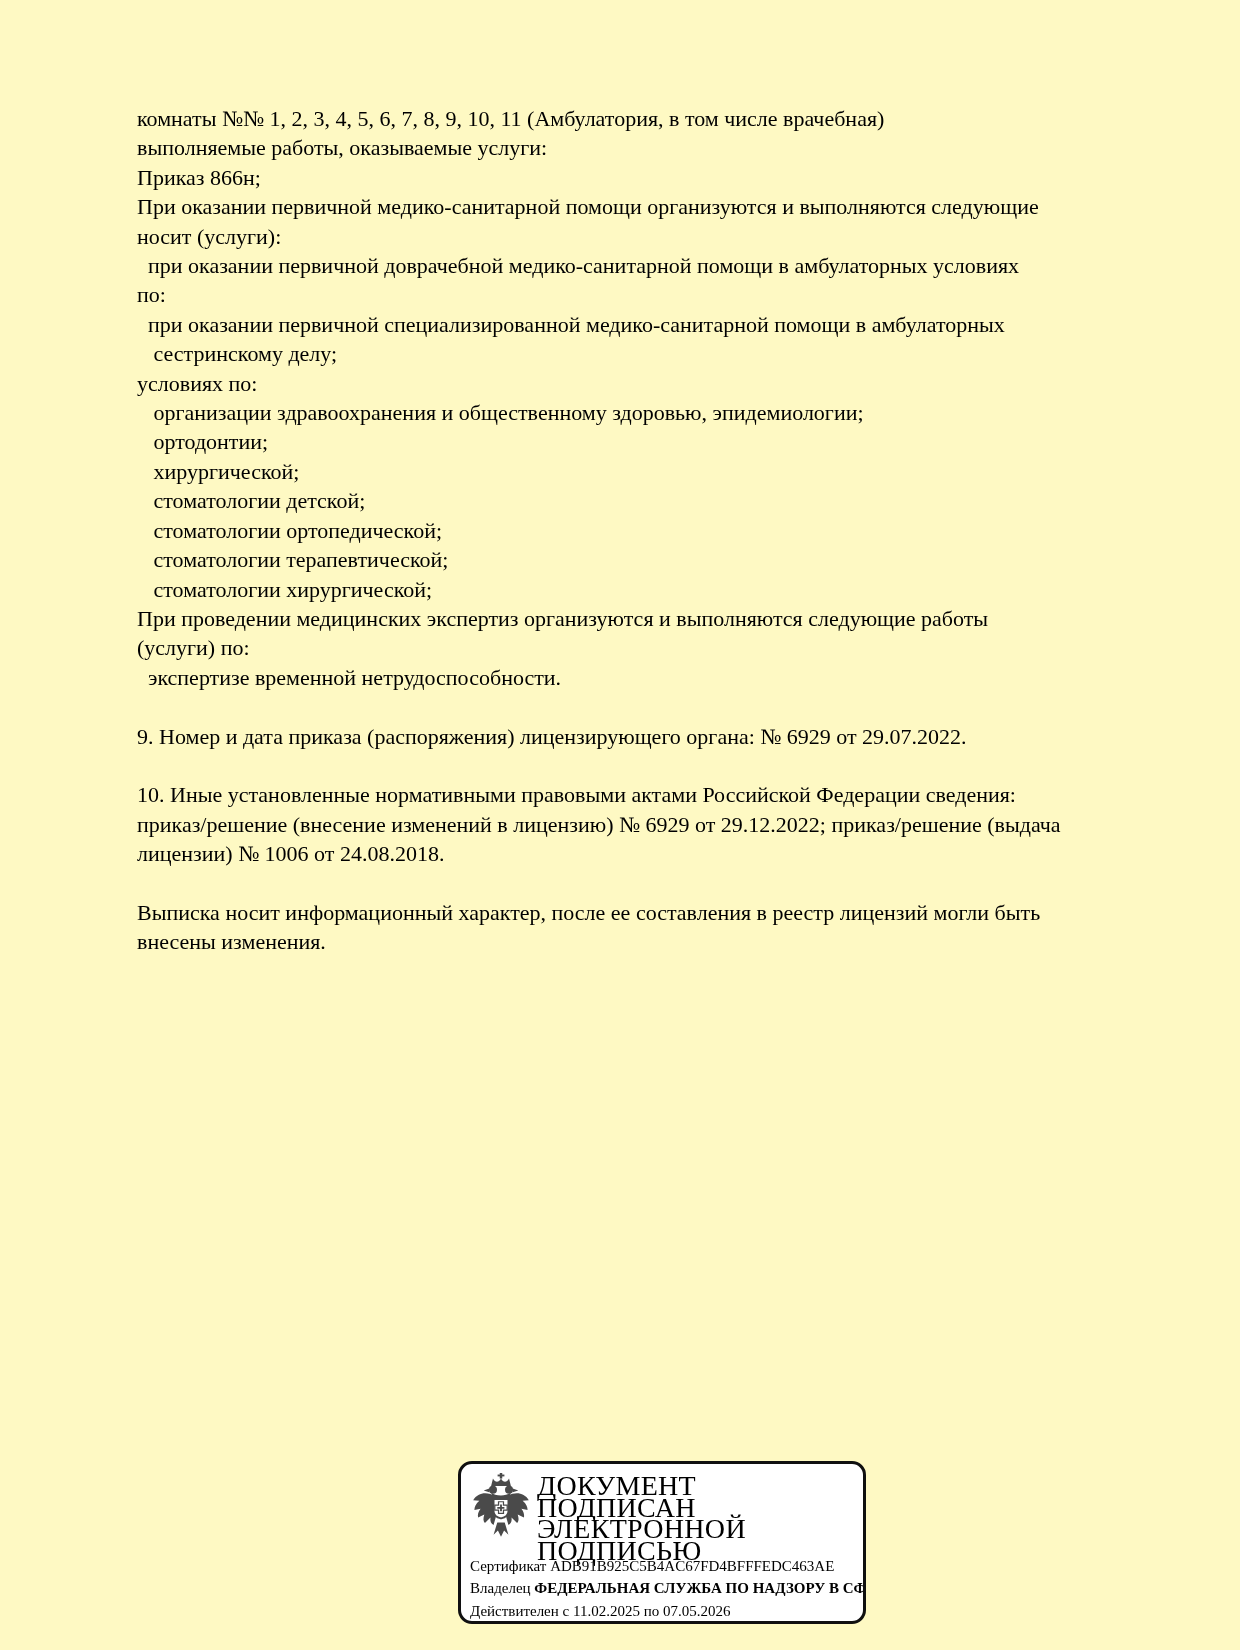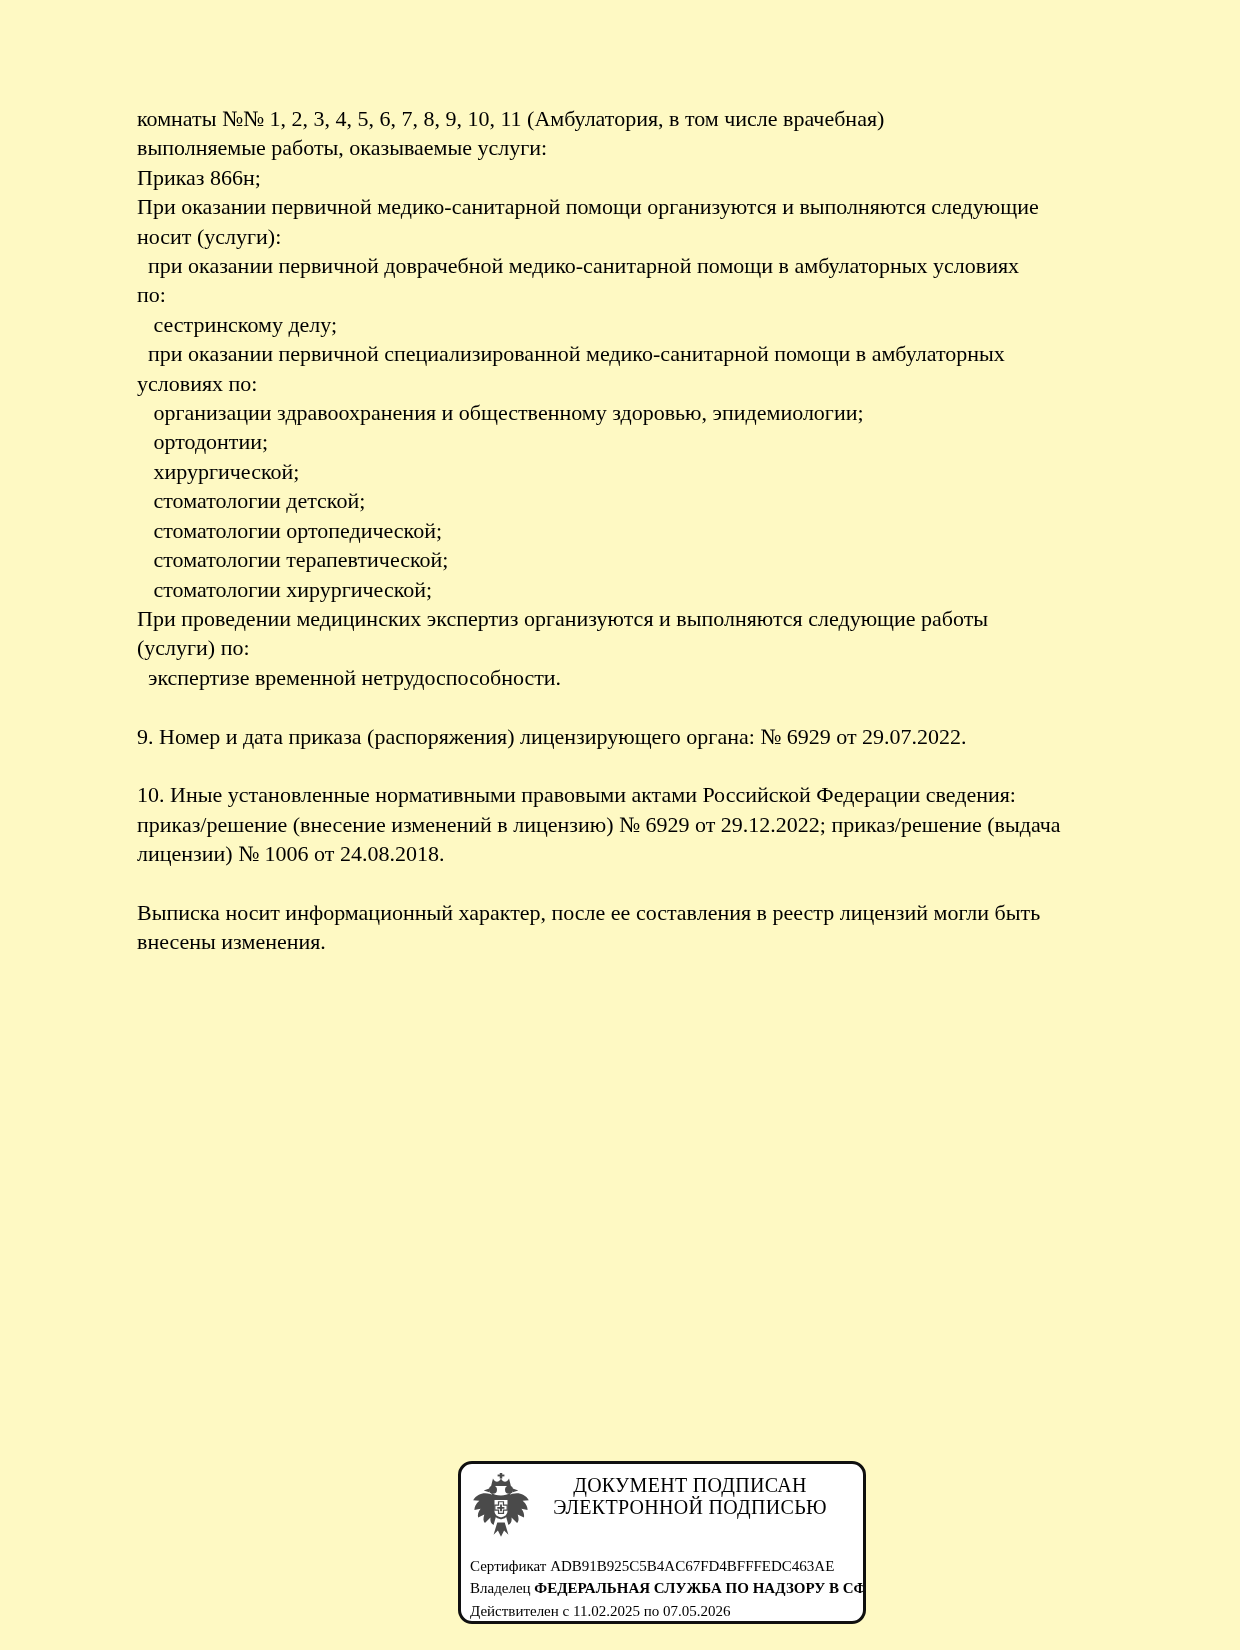--- a/index.html
+++ b/index.html
@@ -44,25 +44,25 @@
   }
   .stamp .emblem {
     position: absolute;
     left: 9px;
     top: 9px;
     width: 62px;
     height: 68px;
   }
   .stamp-title {
     position: absolute;
-    left: 60px;
+    left: 76px;
     right: 4px;
     top: 11px;
-    text-align: center;
-    font-size: 20px;
+    text-align: left;
+    font-size: 28px;
     line-height: 21.5px;
     letter-spacing: 0.3px;
   }
   .stamp-lines {
     position: absolute;
     left: 9px;
     top: 91px;
     width: 620px;           
     font-size: 15px;
     line-height: 22.3px;
@@ -77,22 +77,22 @@
 <div class="page">
 
   <div class="doc">
     <div class="doc-line">комнаты №№ 1, 2, 3, 4, 5, 6, 7, 8, 9, 10, 11 (Амбулатория, в том числе врачебная)</div>
     <div class="doc-line">выполняемые работы, оказываемые услуги:</div>
     <div class="doc-line">Приказ 866н;</div>
     <div class="doc-line">При оказании первичной медико-санитарной помощи организуются и выполняются следующие</div>
     <div class="doc-line">носит (услуги):</div>
     <div class="doc-line">  при оказании первичной доврачебной медико-санитарной помощи в амбулаторных условиях</div>
     <div class="doc-line">по:</div>
+    <div class="doc-line">  при оказании первичной специализированной медико-санитарной помощи в амбулаторных</div>
     <div class="doc-line">   сестринскому делу;</div>
-    <div class="doc-line">  при оказании первичной специализированной медико-санитарной помощи в амбулаторных</div>
     <div class="doc-line">условиях по:</div>
     <div class="doc-line">   организации здравоохранения и общественному здоровью, эпидемиологии;</div>
     <div class="doc-line">   ортодонтии;</div>
     <div class="doc-line">   хирургической;</div>
     <div class="doc-line">   стоматологии детской;</div>
     <div class="doc-line">   стоматологии ортопедической;</div>
     <div class="doc-line">   стоматологии терапевтической;</div>
     <div class="doc-line">   стоматологии хирургической;</div>
     <div class="doc-line">При проведении медицинских экспертиз организуются и выполняются следующие работы</div>
     <div class="doc-line">(услуги) по:</div>

